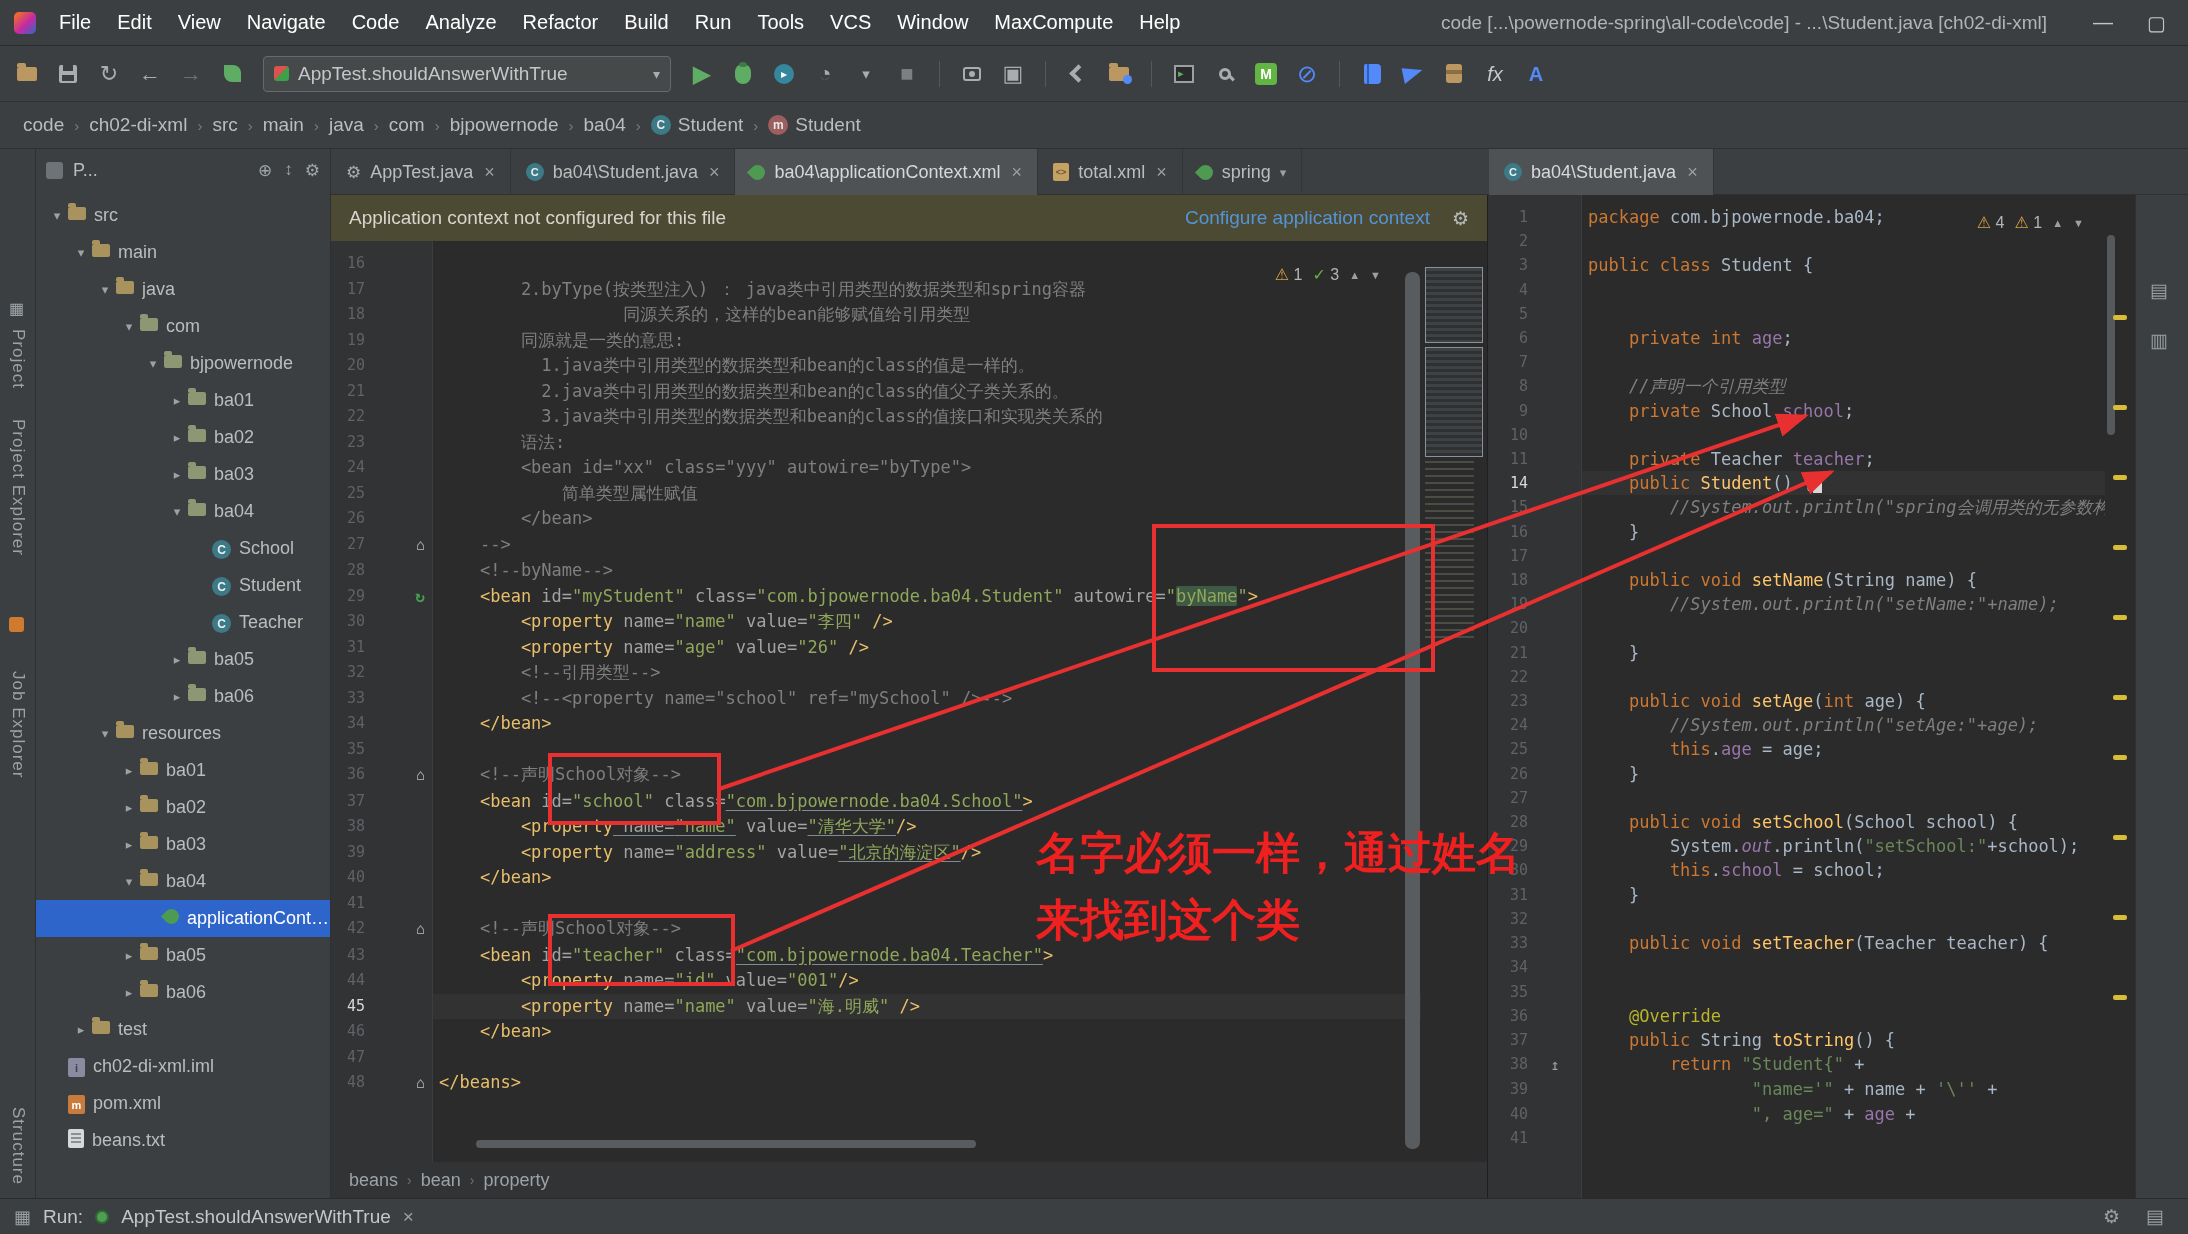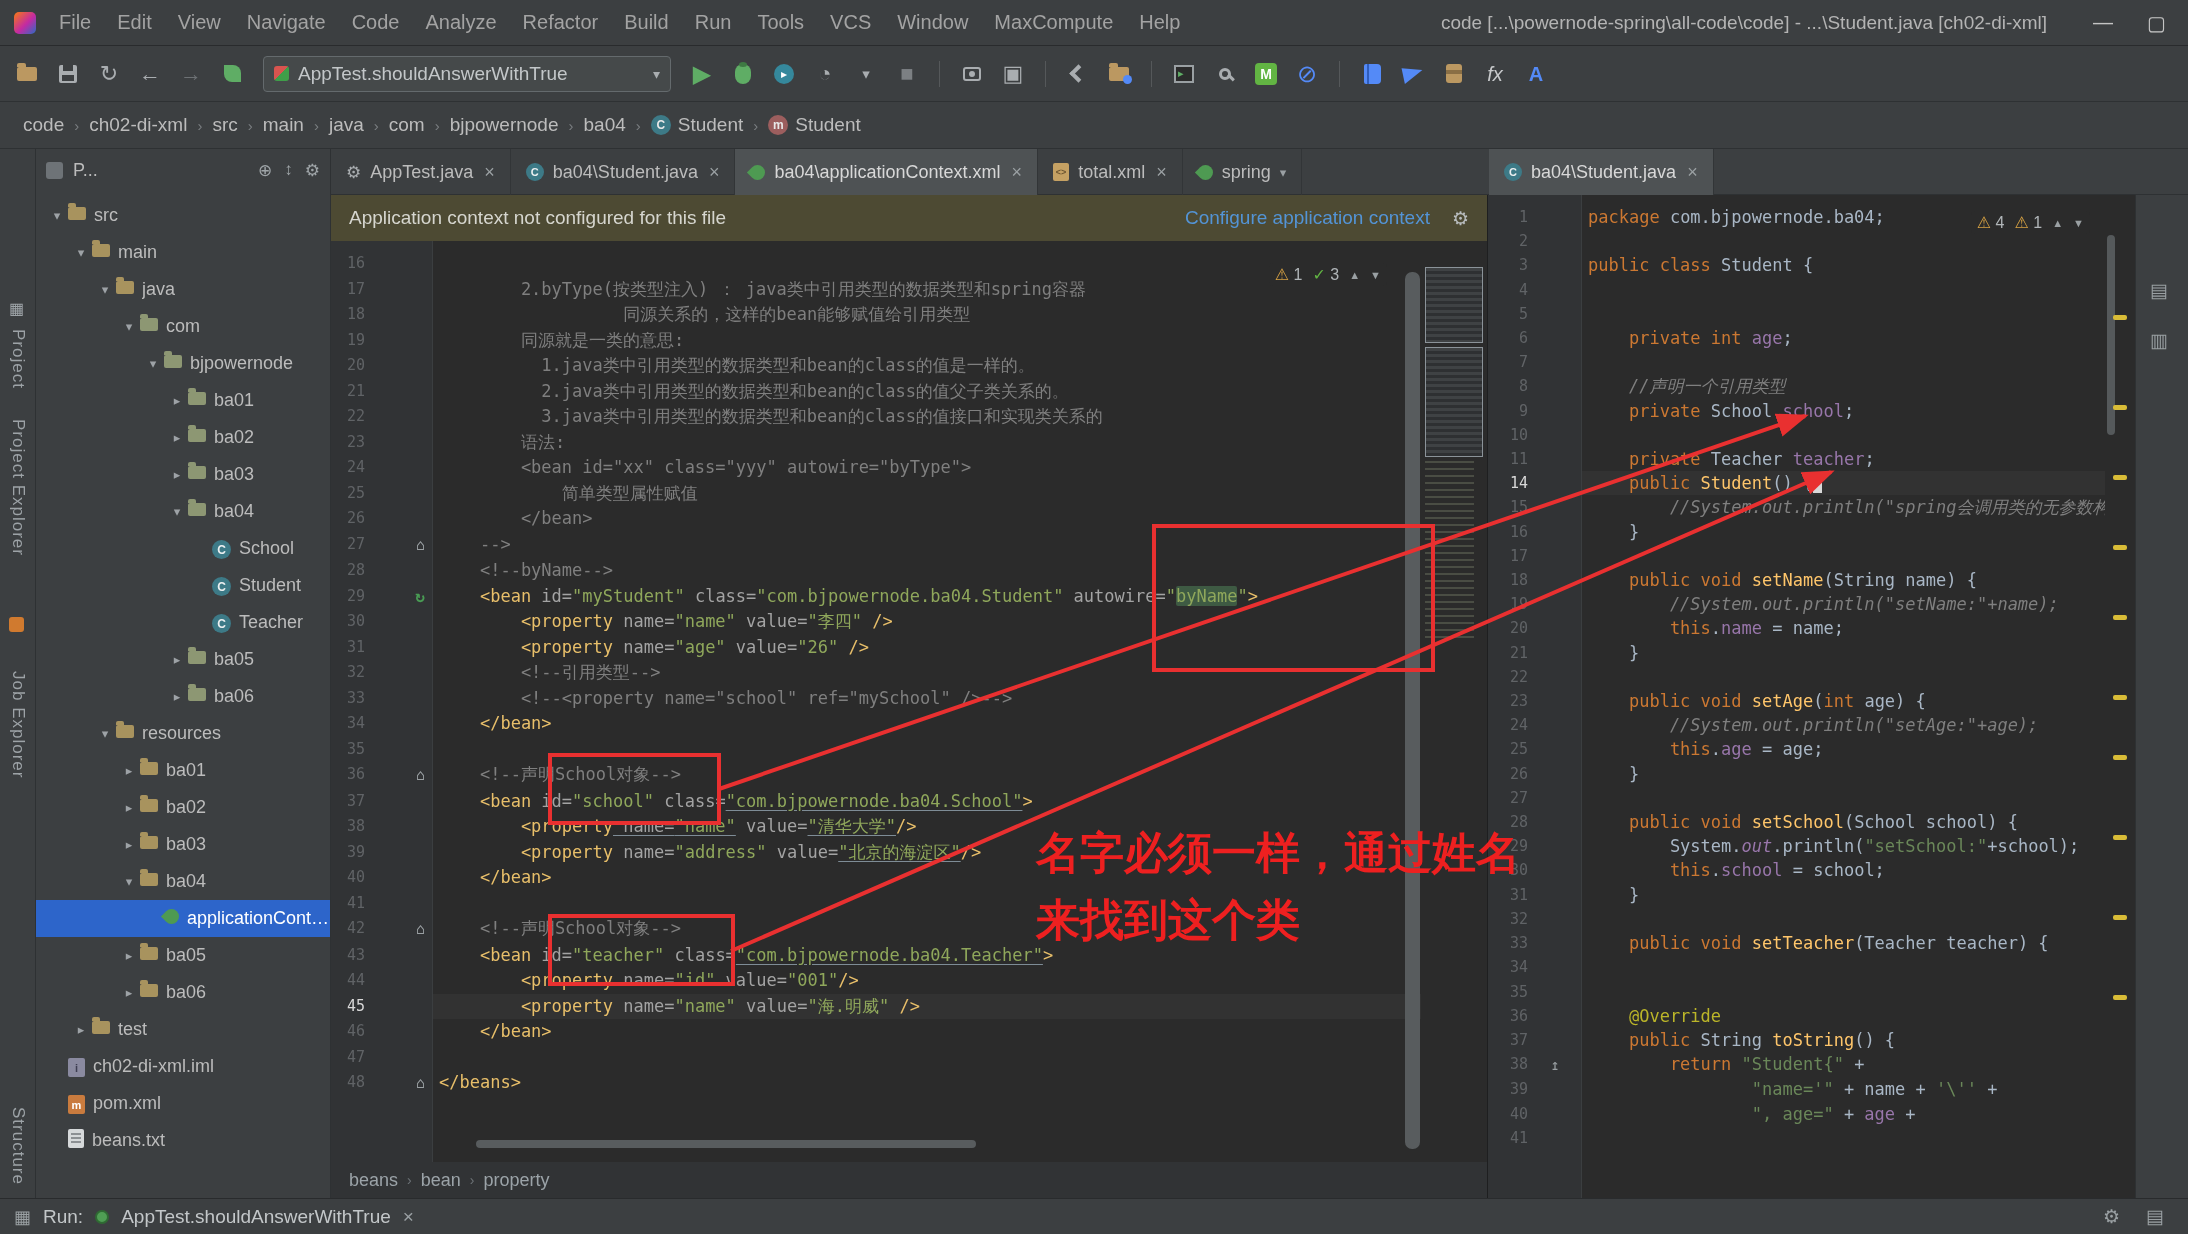--- a/index.html
+++ b/index.html
@@ -2,21 +2,21 @@
 <html><head>
 <meta charset="utf-8">
 <style>
   *{margin:0;padding:0;box-sizing:border-box}
   html,body{width:2188px;height:1234px;overflow:hidden}
   body{background:#2b2b2b;font-family:"Liberation Sans",sans-serif;color:#bbbbbb;position:relative;font-size:19px}
 
   
   .menubar{position:absolute;left:0;top:0;width:2188px;height:46px;background:#3c3f41;border-bottom:1px solid #292b2d;display:flex;align-items:center;padding:0 14px;font-size:20px}
   .app-icon{width:22px;height:22px;border-radius:5px;background:linear-gradient(135deg,#f97a12,#c32aa3 55%,#2a6cc3);margin-right:10px;flex:0 0 auto}
-  .menu-item{padding:0 13px;height:46px;display:flex;align-items:center;color:#a3a3a3;cursor:default}
+  .menu-item{padding:0 13px;height:46px;display:flex;align-items:center;color:#ffffff;cursor:default}
   .win-title{margin-left:auto;color:#b4b4b4;font-size:19px;white-space:nowrap;overflow:hidden;max-width:800px}
   .win-controls{display:flex;gap:34px;margin-left:46px;margin-right:8px;color:#c4c4c4;font-size:20px}
 
   
   .toolbar{position:absolute;left:0;top:46px;width:2188px;height:56px;background:#3c3f41;border-bottom:1px solid #2e3133;display:flex;align-items:center;padding:0 10px;gap:6px}
   .tb-group{display:flex;align-items:center;gap:7px}
   .tbi{width:34px;height:34px;display:flex;align-items:center;justify-content:center;border-radius:4px}
   .ig{color:#a9adb0;font-size:22px;line-height:1}
   .ig.sm{font-size:15px}
   .ig.big{font-size:24px}
@@ -839,21 +839,20 @@
               <span class="lcode"><span class="tk-kw">    public void </span><span class="tk-mth">setName</span><span class="tk-pl">(String name) {</span></span>
             </div>
             <div class="row">
               <span class="gnum">19</span>
               <span class="gico"></span>
               <span class="lcode"><span class="tk-jcm">        //System.out.println("setName:"+name);</span></span>
             </div>
             <div class="row">
               <span class="gnum">20</span>
               <span class="gico"></span>
-              <span class="lcode"><span class="tk-kw">        this</span><span class="tk-pl">.</span><span class="tk-fld">name</span><span class="tk-pl"> = name;</span></span>
             </div>
             <div class="row">
               <span class="gnum">21</span>
               <span class="gico"></span>
               <span class="lcode"><span class="tk-pl">    }</span></span>
             </div>
             <div class="row">
               <span class="gnum">22</span>
               <span class="gico"></span>
               <span class="lcode"></span>

